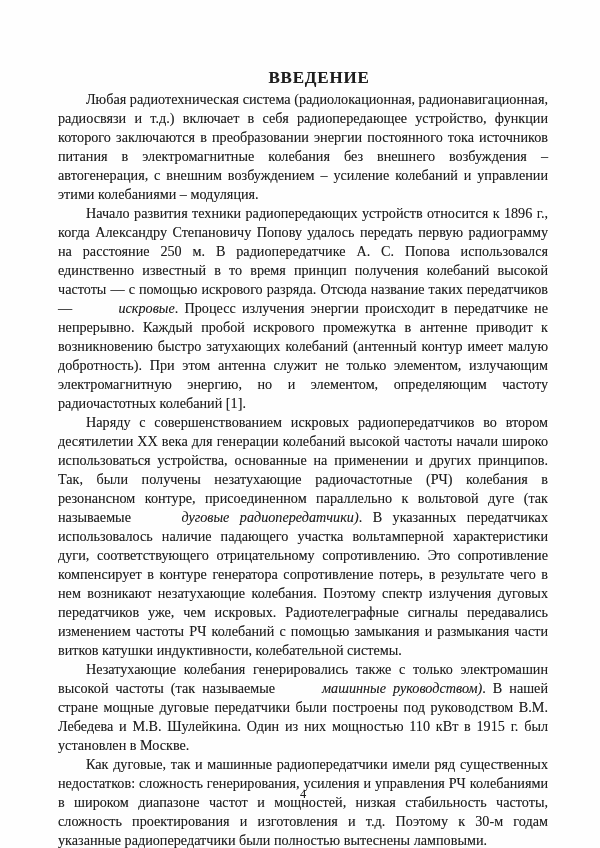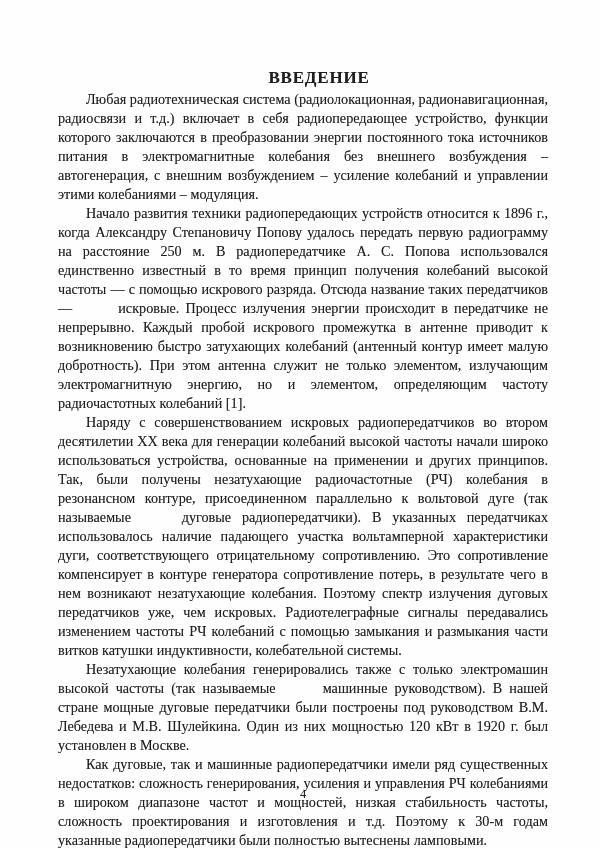--- a/index.html
+++ b/index.html
@@ -36,20 +36,21 @@
     width: 490px;
     font-size: 14.2px;
     line-height: 19px;
     text-align: justify;
   }
   .body-text p {
     margin: 0;
     text-indent: 28px;
   }
   .italic {
+    font-style: italic;
     margin-left: 40px;
   }
   .page-number {
     position: absolute;
     top: 787px;
     left: 58px;
     width: 490px;
     text-align: center;
     font-size: 12.5px;
   }
@@ -57,18 +58,18 @@
 </head>
 <body>
 
 <div class="page">
   <h1 class="doc-title">ВВЕДЕНИЕ</h1>
 
   <div class="body-text" id="body-text">
       <p><span>Любая радиотехническая система (радиолокационная, радионавигационная, радиосвязи и т.д.) включает в себя радиопередающее устройство, функции которого заключаются в преобразовании энергии постоянного тока источников питания в электромагнитные колебания без внешнего возбуждения – автогенерация, с внешним возбуждением – усиление колебаний и управлении этими колебаниями – модуляция.</span></p>
       <p><span>Начало развития техники радиопередающих устройств относится к 1896 г., когда Александру Степановичу Попову удалось передать первую радиограмму на расстояние 250 м. В радиопередатчике А. С. Попова использовался единственно известный в то время принцип получения колебаний высокой частоты — с помощью искрового разряда. Отсюда название таких передатчиков — </span><span class="italic">искровые</span><span>. Процесс излучения энергии происходит в передатчике не непрерывно. Каждый пробой искрового промежутка в антенне приводит к возникновению быстро затухающих колебаний (антенный контур имеет малую добротность). При этом антенна служит не только элементом, излучающим электромагнитную энергию, но и элементом, определяющим частоту радиочастотных колебаний [1].</span></p>
       <p><span>Наряду с совершенствованием искровых радиопередатчиков во втором десятилетии XX века для генерации колебаний высокой частоты начали широко использоваться устройства, основанные на применении и других принципов. Так, были получены незатухающие радиочастотные (РЧ) колебания в резонансном контуре, присоединенном параллельно к вольтовой дуге (так называемые </span><span class="italic">дуговые радиопередатчики)</span><span>. В указанных передатчиках использовалось наличие падающего участка вольтамперной характеристики дуги, соответствующего отрицательному сопротивлению. Это сопротивление компенсирует в контуре генератора сопротивление потерь, в результате чего в нем возникают незатухающие колебания. Поэтому спектр излучения дуговых передатчиков уже, чем искровых. Радиотелеграфные сигналы передавались изменением частоты РЧ колебаний с помощью замыкания и размыкания части витков катушки индуктивности, колебательной системы.</span></p>
-      <p><span>Незатухающие колебания генерировались также с только электромашин высокой частоты (так называемые </span><span class="italic">машинные руководством)</span><span>. В нашей стране мощные дуговые передатчики были построены под руководством В.М. Лебедева и М.В. Шулейкина. Один из них мощностью 120 кВт в 1920 г. был установлен в Москве.</span></p>
+      <p><span>Незатухающие колебания генерировались также с только электромашин высокой частоты (так называемые </span><span class="italic">машинные руководством)</span><span>. В нашей стране мощные дуговые передатчики были построены под руководством В.М. Лебедева и М.В. Шулейкина. Один из них мощностью 110 кВт в 1915 г. был установлен в Москве.</span></p>
       <p><span>Как дуговые, так и машинные радиопередатчики имели ряд существенных недостатков: сложность генерирования, усиления и управления РЧ колебаниями в широком диапазоне частот и мощностей, низкая стабильность частоты, сложность проектирования и изготовления и т.д. Поэтому к 30-м годам указанные радиопередатчики были полностью вытеснены ламповыми.</span></p>
     </div>
 
   <div class="page-number">4</div>
 </div>
 
 </body></html>

